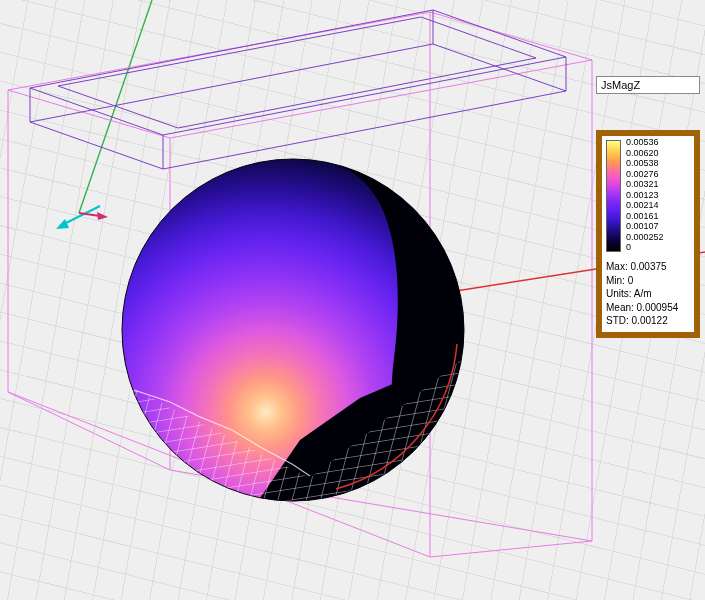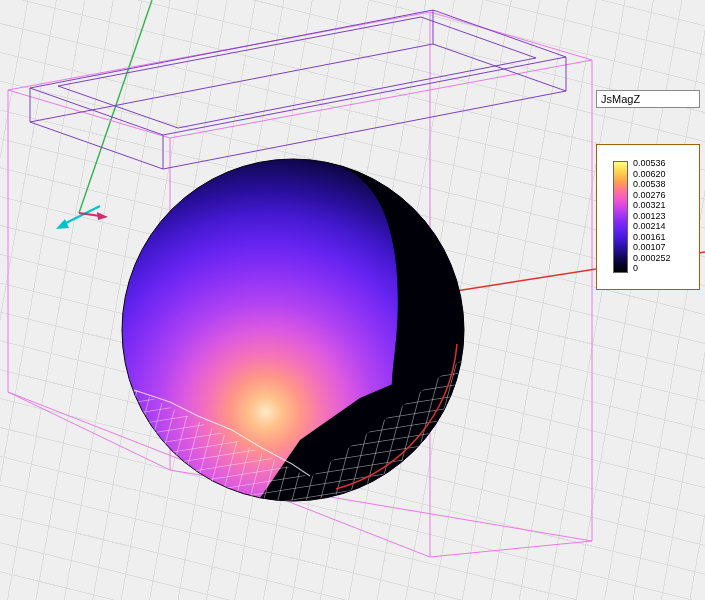--- a/index.html
+++ b/index.html
@@ -8,29 +8,29 @@
     font-family:"Liberation Sans",sans-serif;
     background-color:#efefef;
     background-image:
       repeating-linear-gradient(100deg, rgba(0,0,0,0) 0 27px, #dcdcdc 27px 28px),
       repeating-linear-gradient(14deg,  rgba(0,0,0,0) 0 27px, #dcdcdc 27px 28px);
   }
   #stage{position:relative;width:705px;height:600px;}
   #scene-svg{position:absolute;left:0;top:0;}
 
   .legend{
-    position:absolute;left:596px;top:90px;width:104px;
+    position:absolute;left:596px;top:76px;width:104px;
     font-size:11px;color:#000;border-radius:17px;
   }
   .lg-box{
     background:#ffffff;border:1px solid #8a8a8a;
     padding:2px 4px;margin-bottom:4px;white-space:nowrap;
   }
   .lg-card{
-    background:#ffffff;border:1px solid #a16207;padding:16px;margin-top:36px;
+    background:#ffffff;border:6px solid #a16207;padding:4px;margin-top:36px;
   }
   .scale-row{display:flex;gap:5px;}
   .colorbar{
     width:13px;height:110px;border:1px solid #666;
     background:#888; 
   }
   .ticks{
     display:flex;flex-direction:column;justify-content:space-between;
     font-size:9px;height:114px;margin-top:-2px;line-height:1;
   }
@@ -115,16 +115,23 @@
           <span>0.00276</span>
           <span>0.00321</span>
           <span>0.00123</span>
           <span>0.00214</span>
           <span>0.00161</span>
           <span>0.00107</span>
           <span>0.000252</span>
           <span>0</span>
         </div>
       </div>
+      <div class="stats">
+        <div>Max: 0.00375</div>
+        <div>Min: 0</div>
+        <div>Units: A/m</div>
+        <div>Mean: 0.000954</div>
+        <div>STD: 0.00122</div>
+      </div>
     </div>
   </div>
 
 </div>
 
 </body></html>

